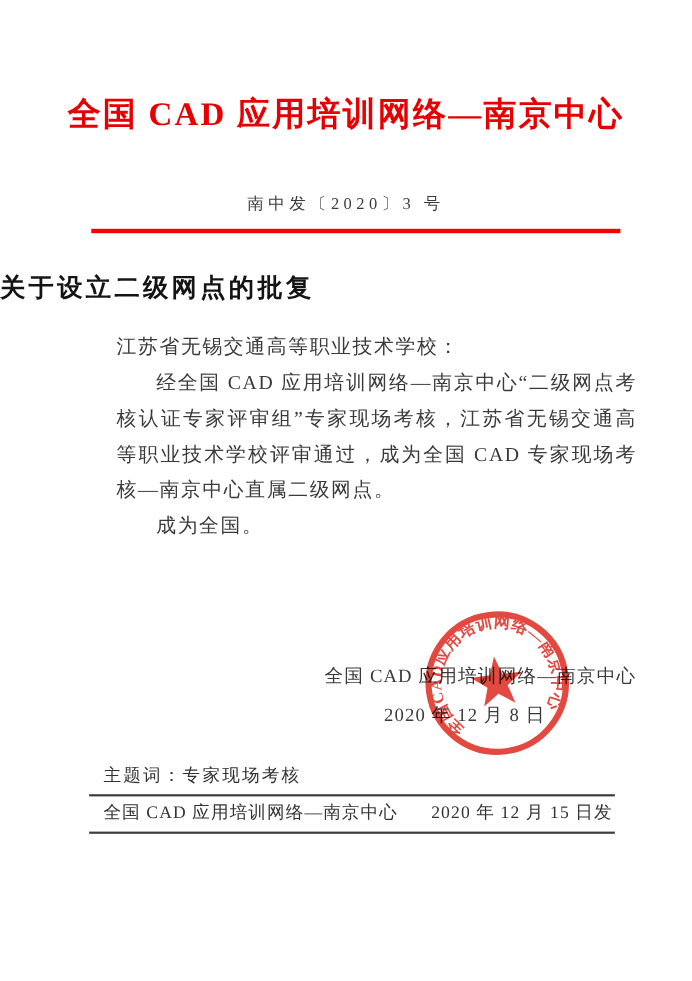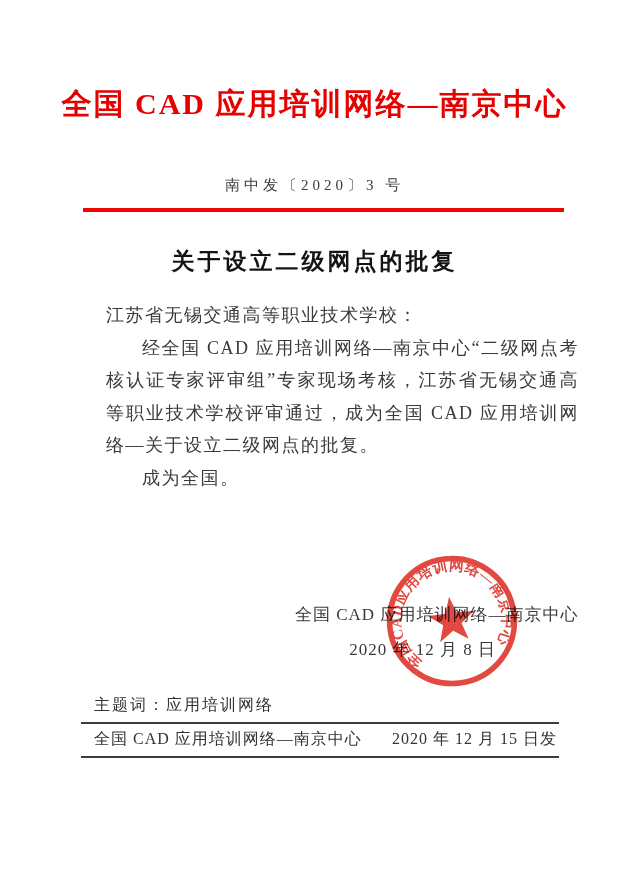--- a/index.html
+++ b/index.html
@@ -33,21 +33,20 @@
   }
   .red-rule {
     position: absolute;
     top: 208px; left: 83px;
     width: 481px; height: 4px;
     background: #f00505;
   }
   .doc-title {
     position: absolute;
     top: 246px; left: 0; right: 0;
-    text-align: center;
     font-size: 23px;
     font-weight: bold;
     color: #141414;
     letter-spacing: 3px;
     font-family: "Liberation Sans", "DejaVu Sans", sans-serif;
   }
   .body-text {
     position: absolute;
     top: 299px; left: 106px;
     width: 473px;
@@ -124,39 +123,39 @@
   <div class="header-title">全国 CAD 应用培训网络—南京中心</div>
 
   <div class="doc-number">南中发〔2020〕3 号</div>
 
   <div class="red-rule"></div>
 
   <div class="doc-title">关于设立二级网点的批复</div>
 
   <div class="body-text">
     <p>江苏省无锡交通高等职业技术学校：</p>
-    <p class="indent">经全国 CAD 应用培训网络—南京中心“二级网点考核认证专家评审组”专家现场考核，江苏省无锡交通高等职业技术学校评审通过，成为全国 CAD 应用培训网络—关于设立二级网点的批复。</p>
+    <p class="indent">经全国 CAD 应用培训网络—南京中心“二级网点考核认证专家评审组”专家现场考核，江苏省无锡交通高等职业技术学校评审通过，成为全国 CAD 专家现场考核—南京中心直属二级网点。</p>
     <p class="indent">成为全国。</p>
   </div>
 
   <div class="signature-block">
     <div class="sig-name">全国 CAD 应用培训网络—南京中心</div>
     <div class="sig-date">2020 年 12 月 8 日</div>
   </div>
 
   <svg class="seal" viewBox="0 0 132 132" aria-hidden="true">
     <circle cx="66" cy="66" r="61.5" fill="none" stroke="#dd2f26" stroke-width="5.5"></circle>
     <path id="sealArc" d="M 33.9 104.3 A 50 50 0 1 1 98.1 104.3" fill="none"></path>
     <text font-size="14.5" font-weight="bold" fill="#dd2f26" font-family="Liberation Serif, DejaVu Serif, serif" letter-spacing="0.5">
       <textPath href="#sealArc" startOffset="2">全国CAD应用培训网络—南京中心</textPath>
     </text>
     <polygon fill="#dd2f26" points="66,42 71.6,58.2 88.8,58.6 75.1,69 80.1,85.4 66,75.6 51.9,85.4 56.9,69 43.2,58.6 60.4,58.2"></polygon>
   </svg>
 
-  <div class="subject-row">主题词：应用培训网络</div>
+  <div class="subject-row">主题词：专家现场考核</div>
 
   <div class="footer-rule-1"></div>
 
   <div class="footer-row">
     <span>全国 CAD 应用培训网络—南京中心</span>
     <span>2020 年 12 月 15 日发</span>
   </div>
 
   <div class="footer-rule-2"></div>
 

